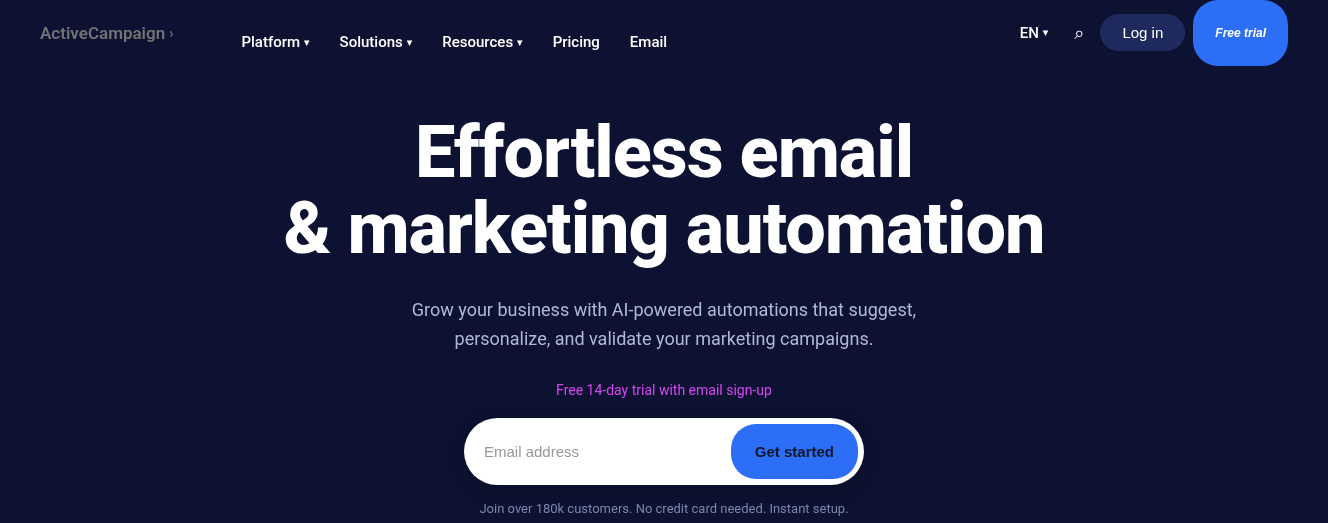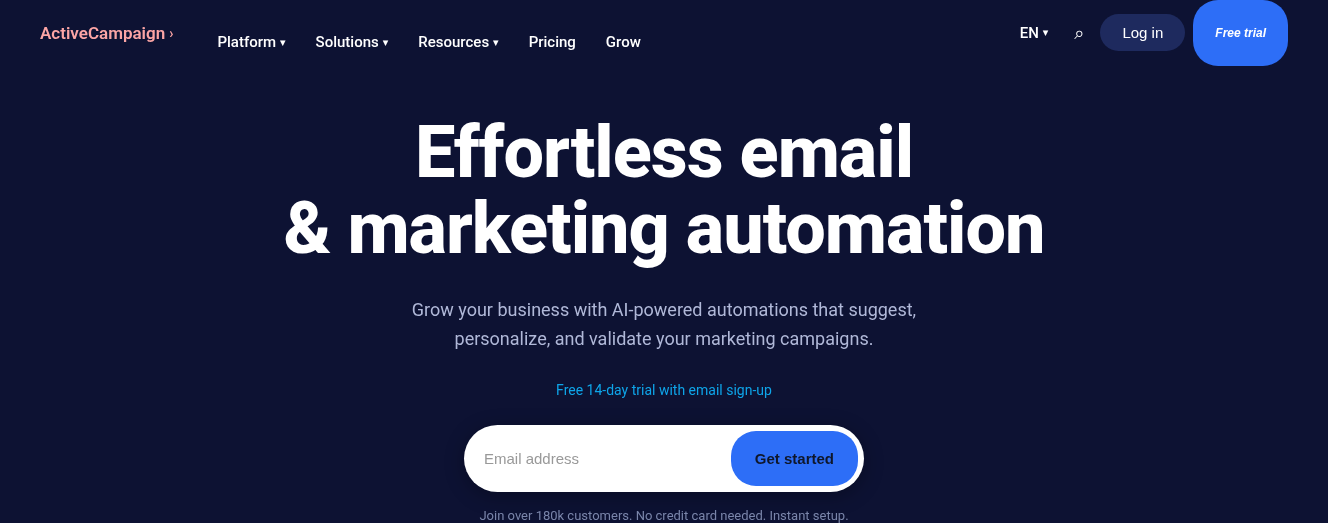--- a/index.html
+++ b/index.html
@@ -24,25 +24,25 @@
       padding: 0 40px;
       height: 65px;
       background-color: #0d1233;
       position: relative;
       z-index: 10;
     }
 
     .nav-logo {
       display: flex;
       align-items: center;
-      color: #fca5a5;
+      color: #737373;
       font-size: 17px;
       font-weight: 600;
       white-space: nowrap;
-      margin-right: 32px;
+      margin-right: 56px;
       cursor: pointer;
     }
 
     .nav-logo .arrow {
       margin-left: 4px;
       font-size: 14px;
     }
 
     .nav-links {
       display: flex;
@@ -148,22 +148,22 @@
       font-size: 18px;
       font-weight: 400;
       color: #b0b8d8;
       max-width: 540px;
       line-height: 1.6;
       margin-bottom: 28px;
     }
 
     .trial-label {
       font-size: 14px;
-      color: #0ea5e9;
-      margin-bottom: 27px;
+      color: #d946ef;
+      margin-bottom: 20px;
       font-weight: 400;
     }
 
     .email-form {
       display: flex;
       align-items: center;
       background-color: #ffffff;
       border-radius: 50px;
       padding: 6px 6px 6px 20px;
       width: 400px;
@@ -222,21 +222,21 @@
       <span class="chevron">▾</span>
     </a>
     <a class="nav-link">
       <span>Resources</span>
       <span class="chevron">▾</span>
     </a>
     <a class="nav-link">
       <span>Pricing</span>
     </a>
     <a class="nav-link">
-      <span>Grow</span>
+      <span>Email</span>
     </a>
   </div>
 
   <div class="nav-right">
     <div class="lang-selector">
       <span>EN</span>
       <span style="font-size:11px;">▾</span>
     </div>
     <div class="search-icon-btn">
       <span>⌕</span>

